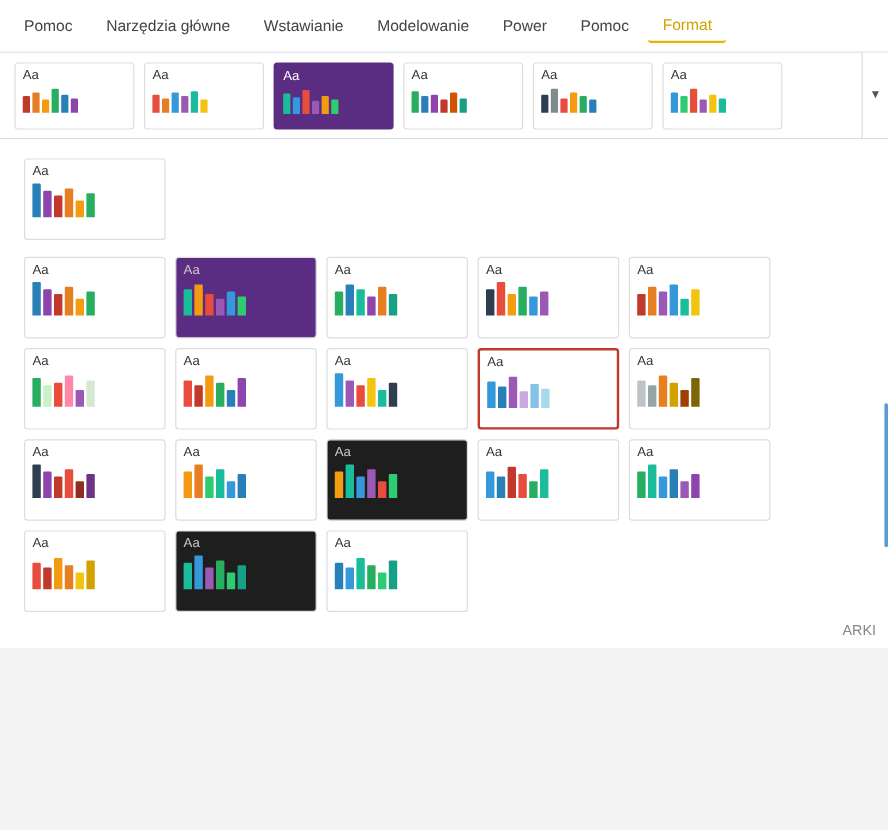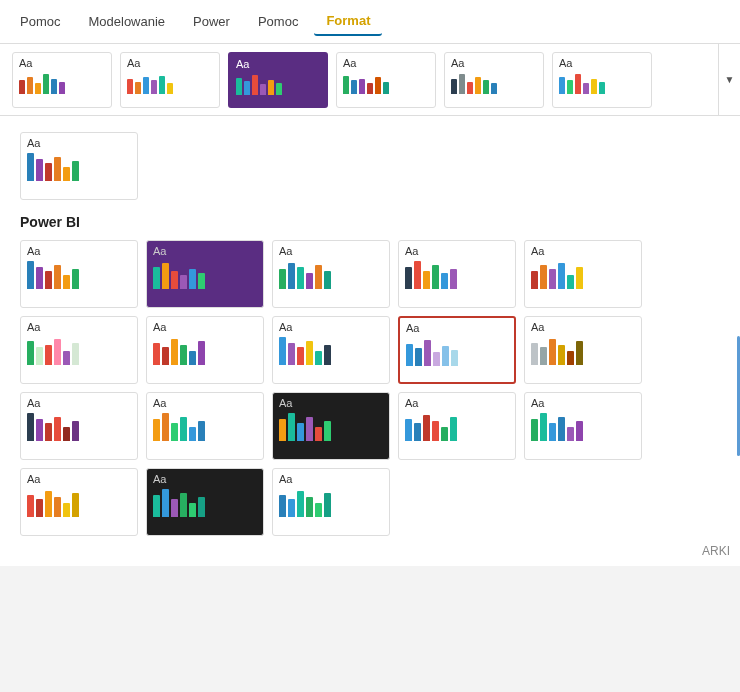--- a/index.html
+++ b/index.html
@@ -25,22 +25,22 @@
     .menu-item {
       padding: 6px 12px;
       font-size: 13px;
       color: #444;
       cursor: pointer;
       border-radius: 3px;
       white-space: nowrap;
     }
     .menu-item.active {
       color: #d4a200;
-      font-weight: 700;
-      border-bottom: 2px solid #0369a1;
+      font-weight: 400;
+      border-bottom: 2px solid #eab308;
     }
 
     
     .ribbon-row {
       background: #fff;
       border-bottom: 1px solid #ddd;
       display: flex;
       align-items: center;
       padding: 8px 12px;
       gap: 8px;
@@ -192,20 +192,22 @@
     }
     .theme-card.purple-bg .card-label {
       color: #fff;
     }
   </style>
 </head>
 <body>
 
 <div class="menu-bar">
   <div class="menu-item">Pomoc</div>
+  <div class="menu-item">Narzędzia główne</div>
+  <div class="menu-item">Wstawianie</div>
   <div class="menu-item">Modelowanie</div>
   <div class="menu-item">Power</div>
   <div class="menu-item">Pomoc</div>
   <div class="menu-item active">Format</div>
 </div>
 
 <div class="ribbon-row" id="ribbon-row">
 
   <div class="ribbon-theme-card">
       <span class="card-label">Aa</span>
@@ -285,21 +287,20 @@
           <div class="bar" style="height:28px;background:#2980b9;width:7px;"></div>
           <div class="bar" style="height:22px;background:#8e44ad;width:7px;"></div>
           <div class="bar" style="height:18px;background:#c0392b;width:7px;"></div>
           <div class="bar" style="height:24px;background:#e67e22;width:7px;"></div>
           <div class="bar" style="height:14px;background:#f39c12;width:7px;"></div>
           <div class="bar" style="height:20px;background:#27ae60;width:7px;"></div>
         </div>
       </div>
     </div>
 
-  <div class="section-label bold">Power BI</div>
   <div class="theme-grid" id="powerbi-grid" style="position:relative;">
       <div class="theme-card">
         <span class="card-label" style="color:#333">Aa</span>
         <div class="bars-row" style="height:28px;">
           <div class="bar" style="height:28px;background:#2980b9;width:7px;"></div>
           <div class="bar" style="height:22px;background:#8e44ad;width:7px;"></div>
           <div class="bar" style="height:18px;background:#c0392b;width:7px;"></div>
           <div class="bar" style="height:24px;background:#e67e22;width:7px;"></div>
           <div class="bar" style="height:14px;background:#f39c12;width:7px;"></div>
           <div class="bar" style="height:20px;background:#27ae60;width:7px;"></div>

